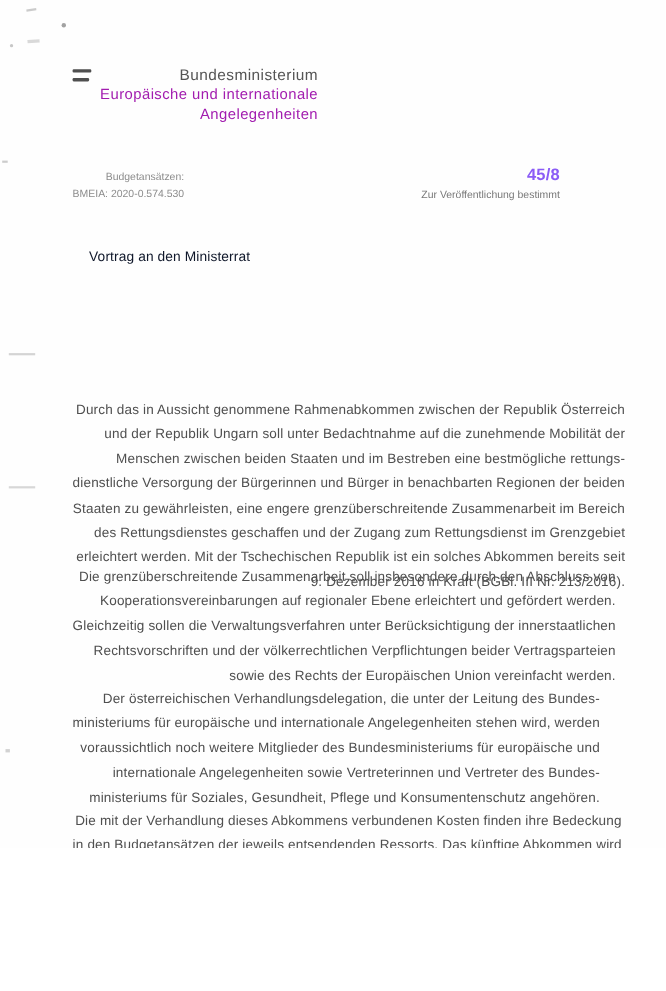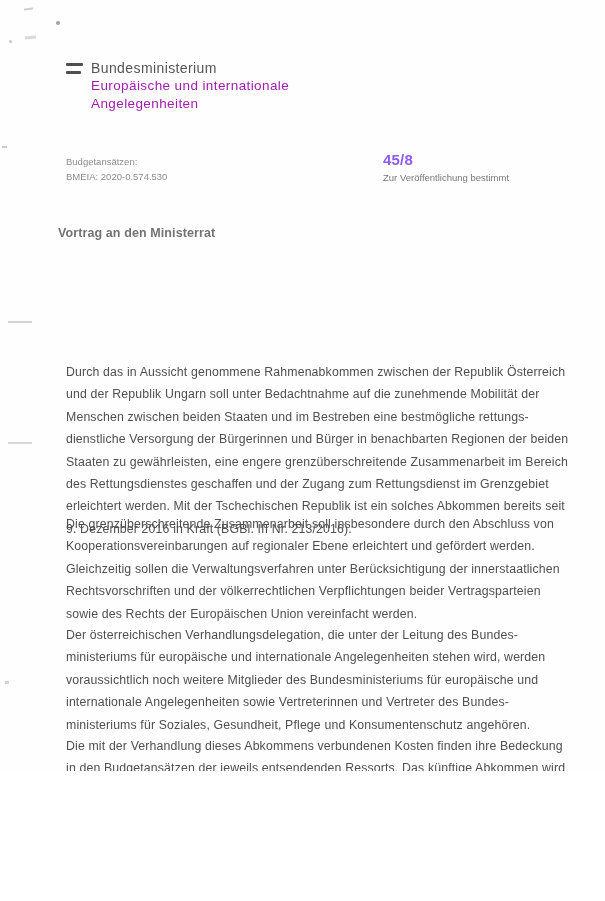--- a/index.html
+++ b/index.html
@@ -7,20 +7,21 @@
     padding: 0;
     background: #ffffff;
   }
   .page {
     position: relative;
     width: 605px;
     height: 771px;
     background: #fefefe;
     overflow: hidden;
     font-family: "Liberation Sans", sans-serif;
+    text-align: right;
   }
   
   .ministry-header {
     position: absolute;
     left: 66px;
     top: 59px;
     display: flex;
     align-items: flex-start;
   }
   .flag-icon {
@@ -75,25 +76,25 @@
     letter-spacing: 0.2px;
   }
   .publication-note {
     margin-top: 4px;
     font-size: 9.5px;
     color: #787878;
   }
   
   .subject-line {
     position: absolute;
-    left: 58px;
+    left: 81px;
     top: 226px;
     font-size: 12.5px;
-    font-weight: bold;
-    color: #737373;
+    font-weight: normal;
+    color: #0f172a;
     letter-spacing: 0.1px;
   }
   .document-title {
     position: absolute;
     left: 66px;
     top: 264px;
     font-size: 13px;
     font-weight: bold;
     color: #404040;
     line-height: 22.4px;

